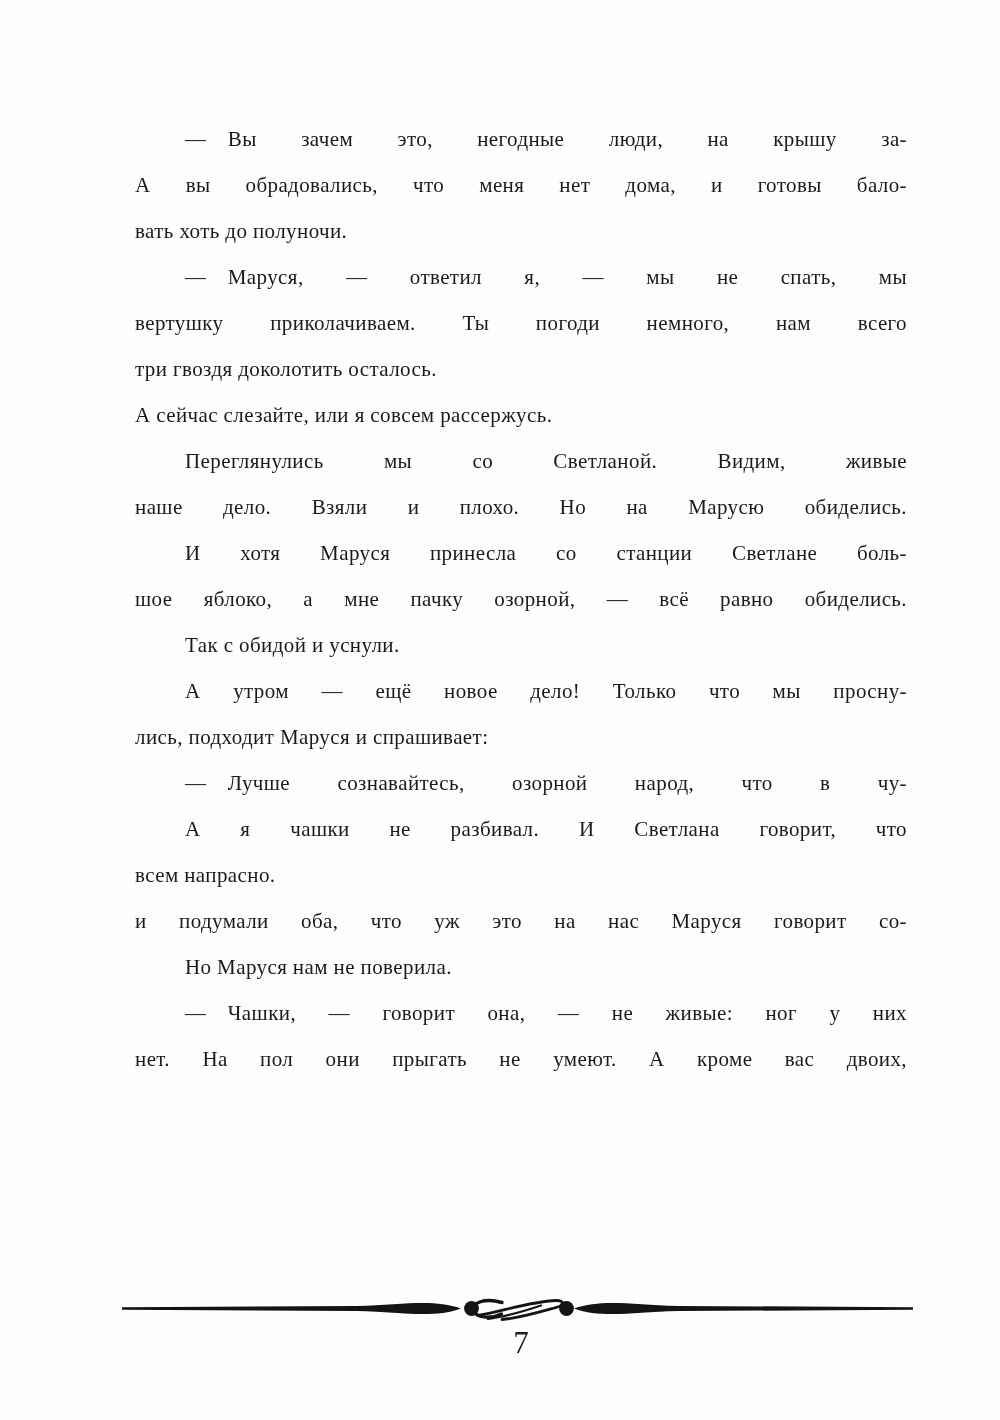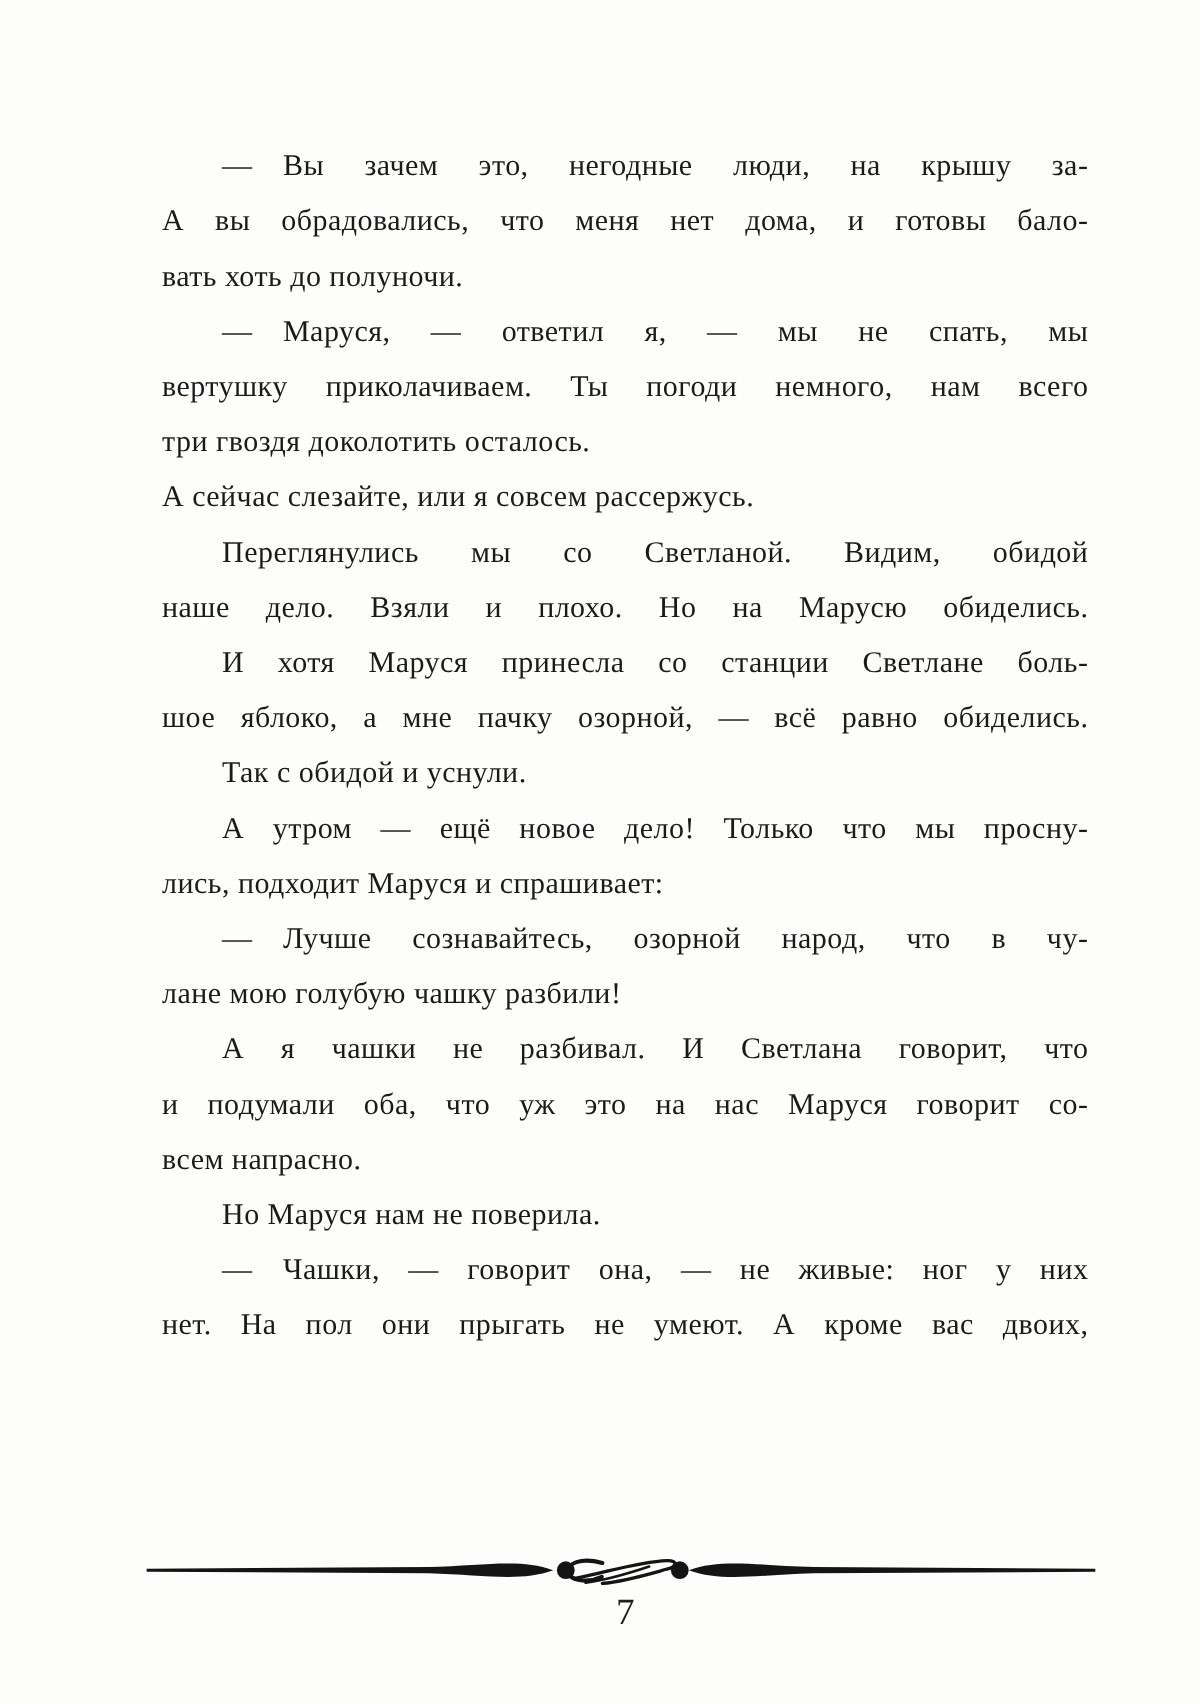--- a/index.html
+++ b/index.html
@@ -16,21 +16,21 @@
     overflow: hidden;
   }
   .text-block {
     position: absolute;
     left: 135px; top: 116px;
     width: 772px;
   }
   .line {
     height: 46px;
     line-height: 46px;
-    font-size: 25px;
+    font-size: 21px;
     letter-spacing: 0.4px;
     white-space: normal;
     overflow: hidden;
     text-align: left;
   }
   .line.fill {
     text-align: justify;
     text-align-last: justify;
   }
   .line.indent {
@@ -58,32 +58,31 @@
 <div class="page" style="background: rgb(253, 253, 252); color: rgb(26, 26, 26);">
 
   <main class="text-block" id="text-block">
       <div class="line fill indent">— Вы зачем это, негодные люди, на крышу за-</div>
       <div class="line fill">А вы обрадовались, что меня нет дома, и готовы бало-</div>
       <div class="line">вать хоть до полуночи.</div>
       <div class="line fill indent">— Маруся, — ответил я, — мы не спать, мы</div>
       <div class="line fill">вертушку приколачиваем. Ты погоди немного, нам всего</div>
       <div class="line">три гвоздя доколотить осталось.</div>
       <div class="line">А сейчас слезайте, или я совсем рассержусь.</div>
-      <div class="line fill indent">Переглянулись мы со Светланой. Видим, обидой</div>
+      <div class="line fill indent">Переглянулись мы со Светланой. Видим, живые</div>
       <div class="line fill">наше дело. Взяли и плохо. Но на Марусю обиделись.</div>
       <div class="line fill indent">И хотя Маруся принесла со станции Светлане боль-</div>
       <div class="line fill">шое яблоко, а мне пачку озорной, — всё равно обиделись.</div>
       <div class="line indent">Так с обидой и уснули.</div>
       <div class="line fill indent">А утром — ещё новое дело! Только что мы просну-</div>
       <div class="line">лись, подходит Маруся и спрашивает:</div>
       <div class="line fill indent">— Лучше сознавайтесь, озорной народ, что в чу-</div>
-      <div class="line">лане мою голубую чашку разбили!</div>
       <div class="line fill indent">А я чашки не разбивал. И Светлана говорит, что</div>
+      <div class="line">всем напрасно.</div>
       <div class="line fill">и подумали оба, что уж это на нас Маруся говорит со-</div>
-      <div class="line">всем напрасно.</div>
       <div class="line indent">Но Маруся нам не поверила.</div>
       <div class="line fill indent">— Чашки, — говорит она, — не живые: ног у них</div>
       <div class="line fill">нет. На пол они прыгать не умеют. А кроме вас двоих,</div>
     </main>
 
   <div class="divider">
     <svg viewBox="0 0 791 33" xmlns="http://www.w3.org/2000/svg">
       <g fill="#141414" stroke="none">
 
         <path d="M0,15.2 L235,13.9 C282,12.6 312,6.6 339,16.5 C312,26.4 282,20.4 235,19.1 L0,17.8 Z"></path>

